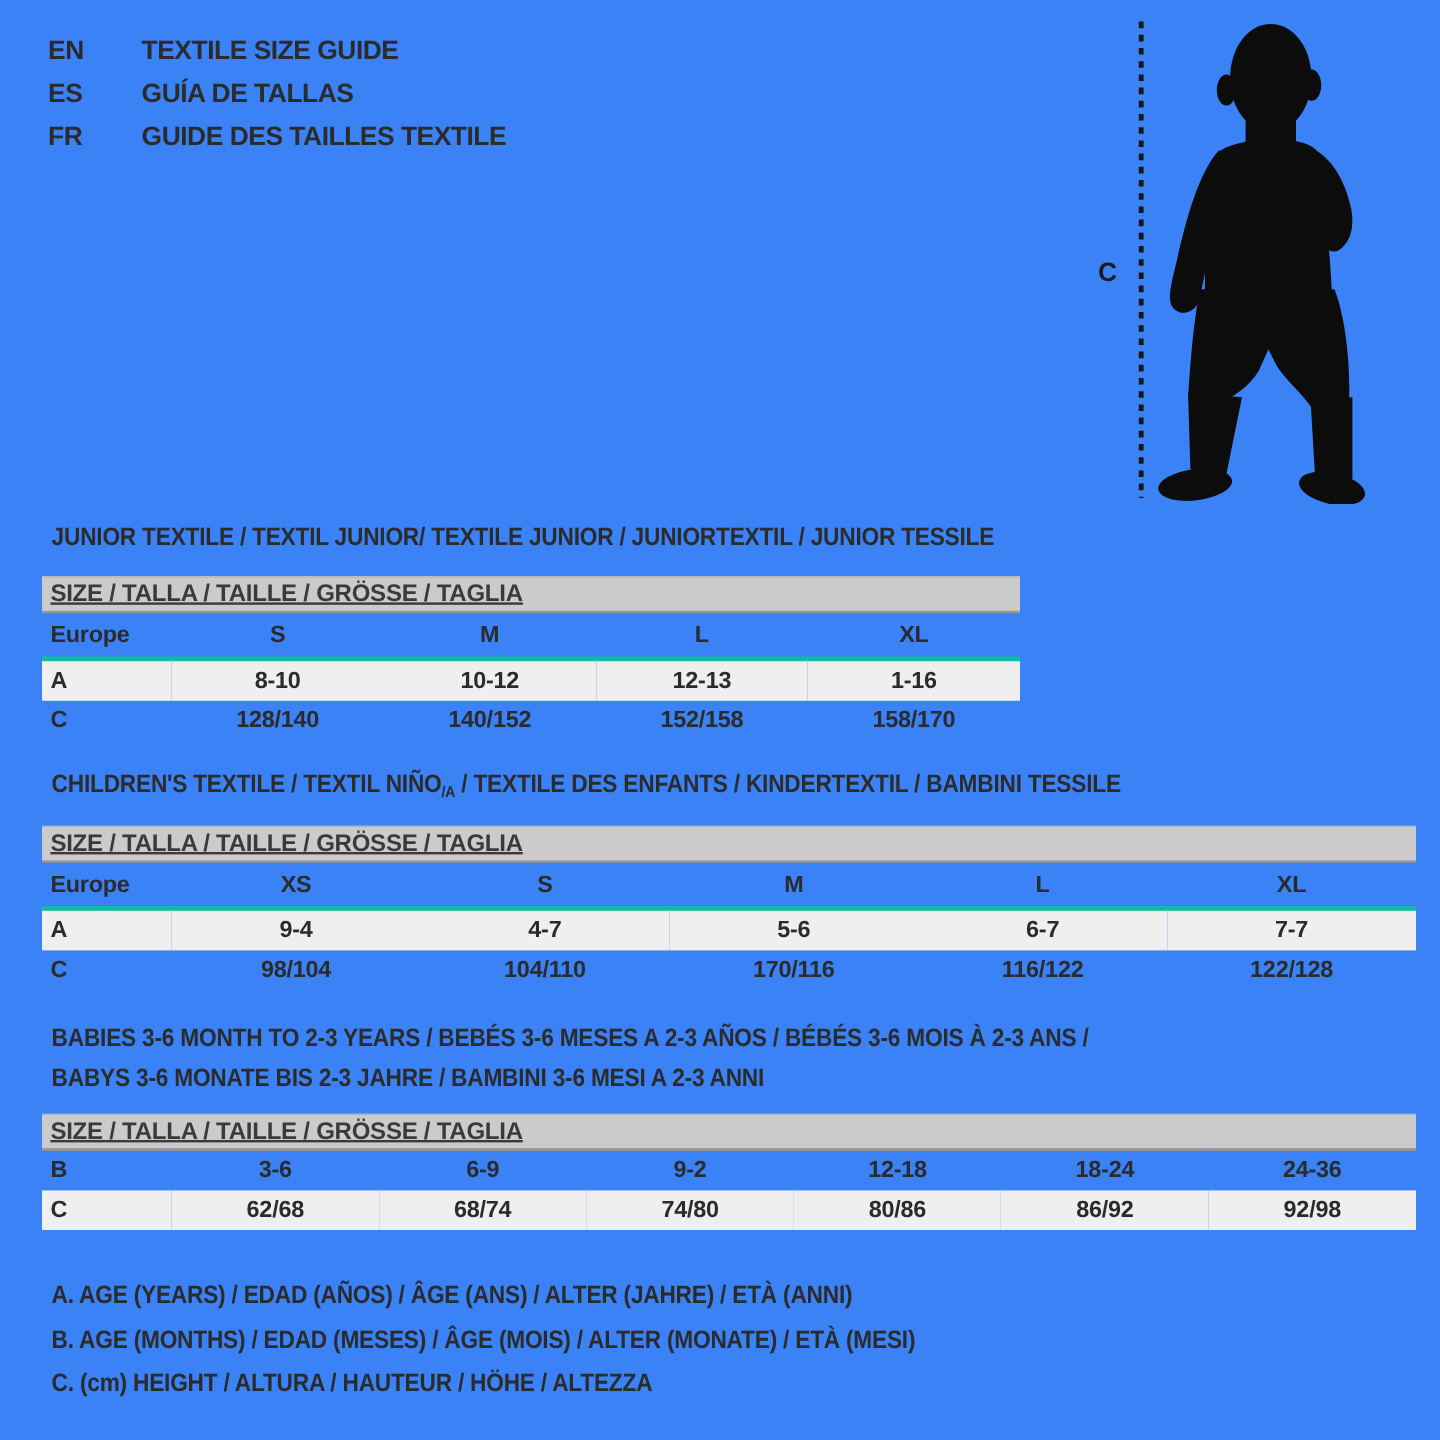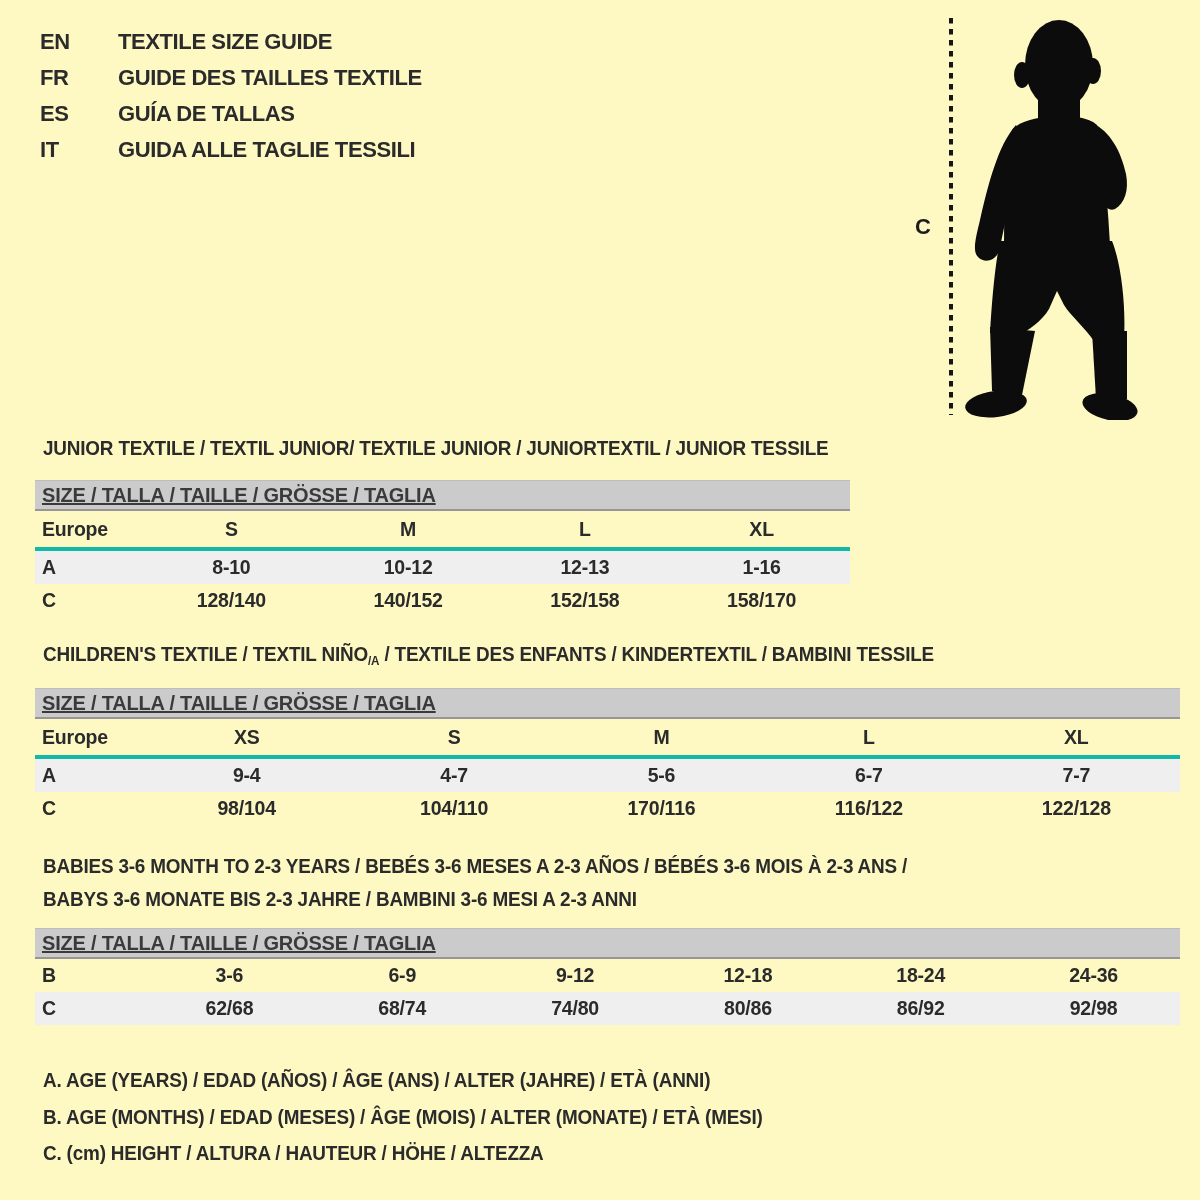--- a/index.html
+++ b/index.html
@@ -1,17 +1,17 @@
 <!DOCTYPE html>
 <html><head>
 <meta charset="utf-8">
 <style>
   html,body { margin:0; padding:0; background:#ffffff; }
   .page {
-    position:relative; width:1200px; height:1200px; background:#fef9c3;
+    position:relative; width:1200px; height:1200px; background:#3b82f6;
     font-family:"Liberation Sans", sans-serif; font-weight:bold; color:#2b2b2b;
     overflow:hidden;
   }
   
   .lang-block { position:absolute; left:40px; top:24px; }
   .lang-row { display:flex; height:36px; align-items:center; font-size:22px; letter-spacing:-0.4px; }
   .lang-code { width:78px; }
   .lang-label { white-space:nowrap; }
   
   .figure-svg { position:absolute; left:900px; top:5px; width:250px; height:415px; }
@@ -45,30 +45,26 @@
 <body>
 
 <div class="page">
 
   <div class="lang-block">
     <div class="lang-row">
       <span class="lang-code">EN</span>
       <span class="lang-label">TEXTILE SIZE GUIDE</span>
     </div>
     <div class="lang-row">
-      <span class="lang-code">FR</span>
-      <span class="lang-label">GUIDE DES TAILLES TEXTILE</span>
-    </div>
-    <div class="lang-row">
       <span class="lang-code">ES</span>
       <span class="lang-label">GUÍA DE TALLAS</span>
     </div>
     <div class="lang-row">
-      <span class="lang-code">IT</span>
-      <span class="lang-label">GUIDA ALLE TAGLIE TESSILI</span>
+      <span class="lang-code">FR</span>
+      <span class="lang-label">GUIDE DES TAILLES TEXTILE</span>
     </div>
   </div>
 
   <svg class="figure-svg" viewBox="0 0 250 415" aria-hidden="true">
     <line x1="51" y1="13" x2="51" y2="410" stroke="#161616" stroke-width="4" stroke-dasharray="5.5 5.5"></line>
     <g fill="#0c0c0c">
       <ellipse cx="159" cy="60" rx="34" ry="45"></ellipse>
       <ellipse cx="122" cy="70" rx="8" ry="13"></ellipse>
       <ellipse cx="193" cy="66" rx="8" ry="13"></ellipse>
       <rect x="138" y="88" width="42" height="32"></rect>
@@ -188,21 +184,21 @@
       <thead>
         <tr>
             <th class="size-bar" colspan="7">SIZE / TALLA / TAILLE / GRÖSSE / TAGLIA</th>
           </tr>
       </thead>
       <tbody>
         <tr>
           <td class="rowlabel">B</td>
           <td>3-6</td>
           <td>6-9</td>
-          <td>9-12</td>
+          <td>9-2</td>
           <td>12-18</td>
           <td>18-24</td>
           <td>24-36</td>
         </tr>
         <tr class="row-shaded">
           <td class="rowlabel">C</td>
           <td>62/68</td>
           <td>68/74</td>
           <td>74/80</td>
           <td>80/86</td>

